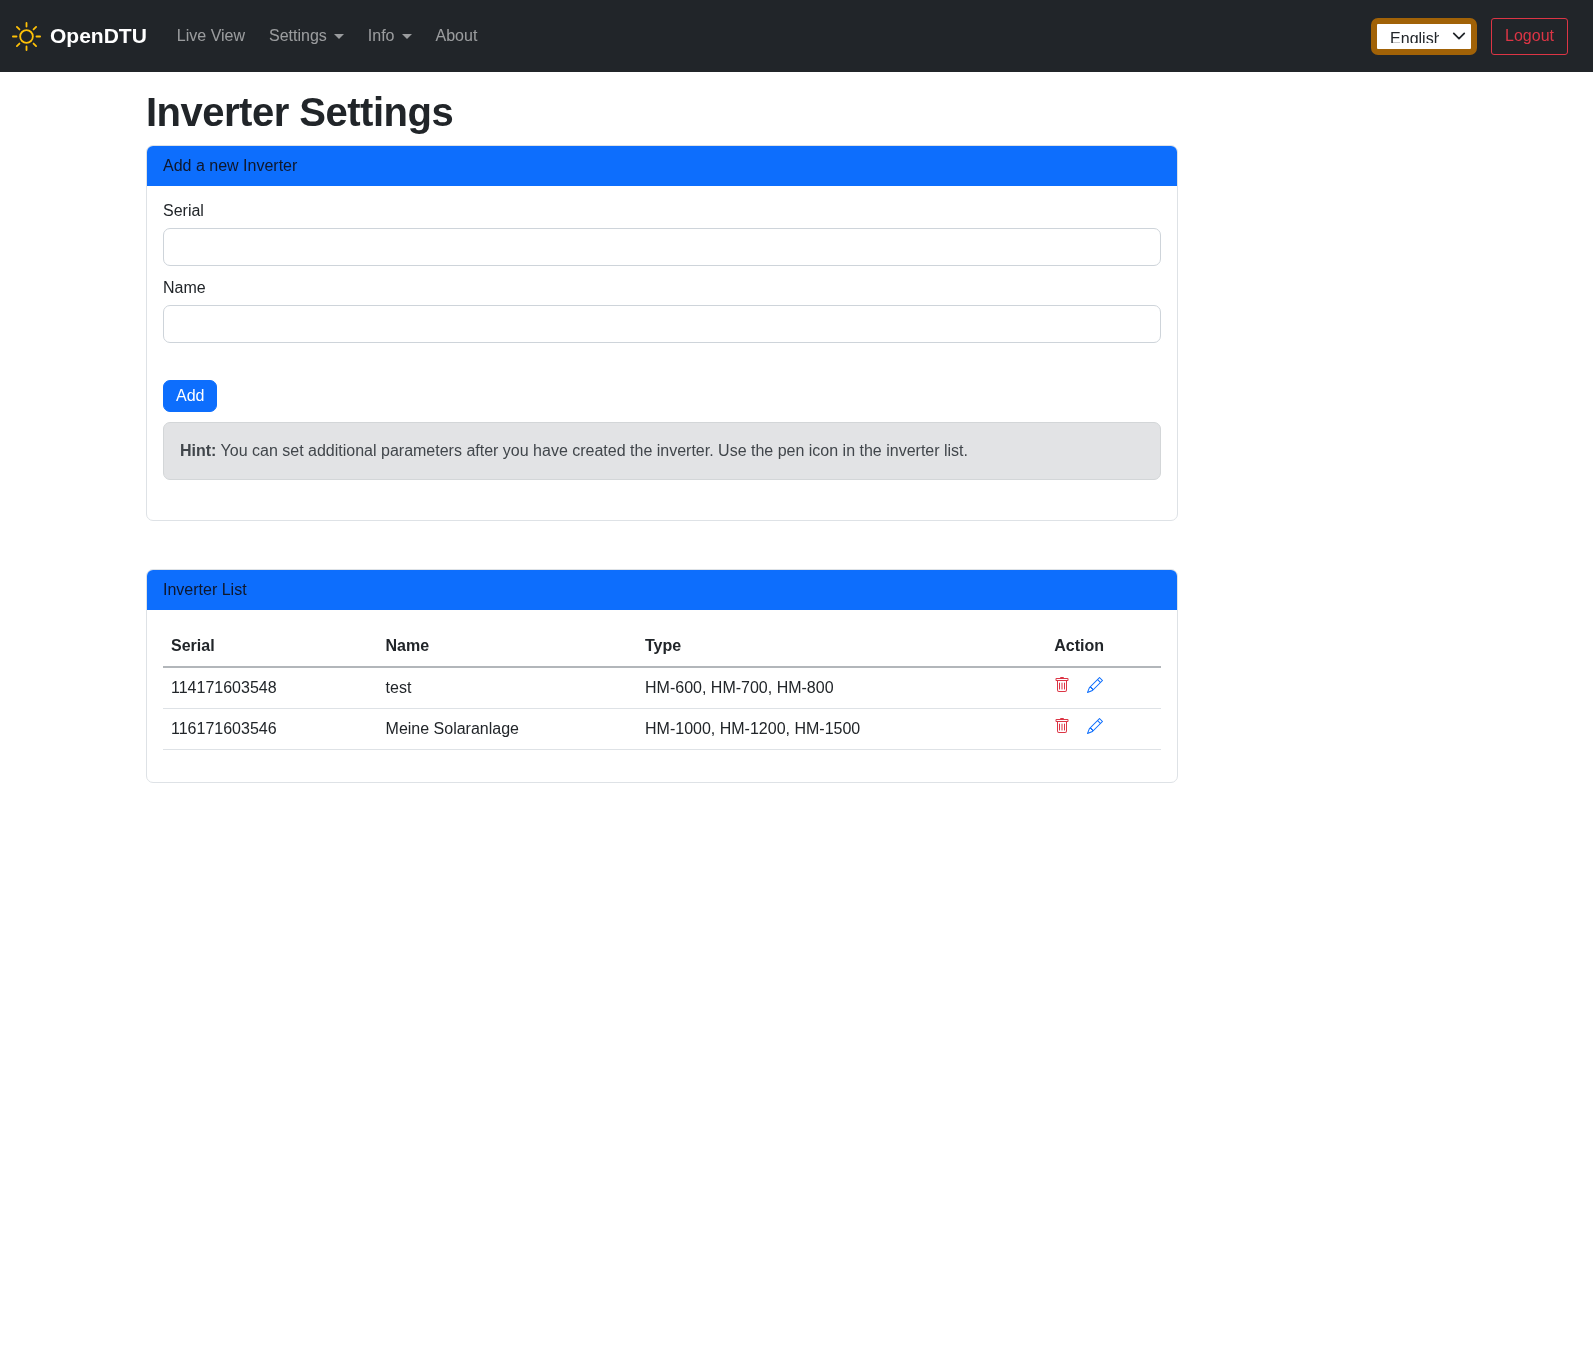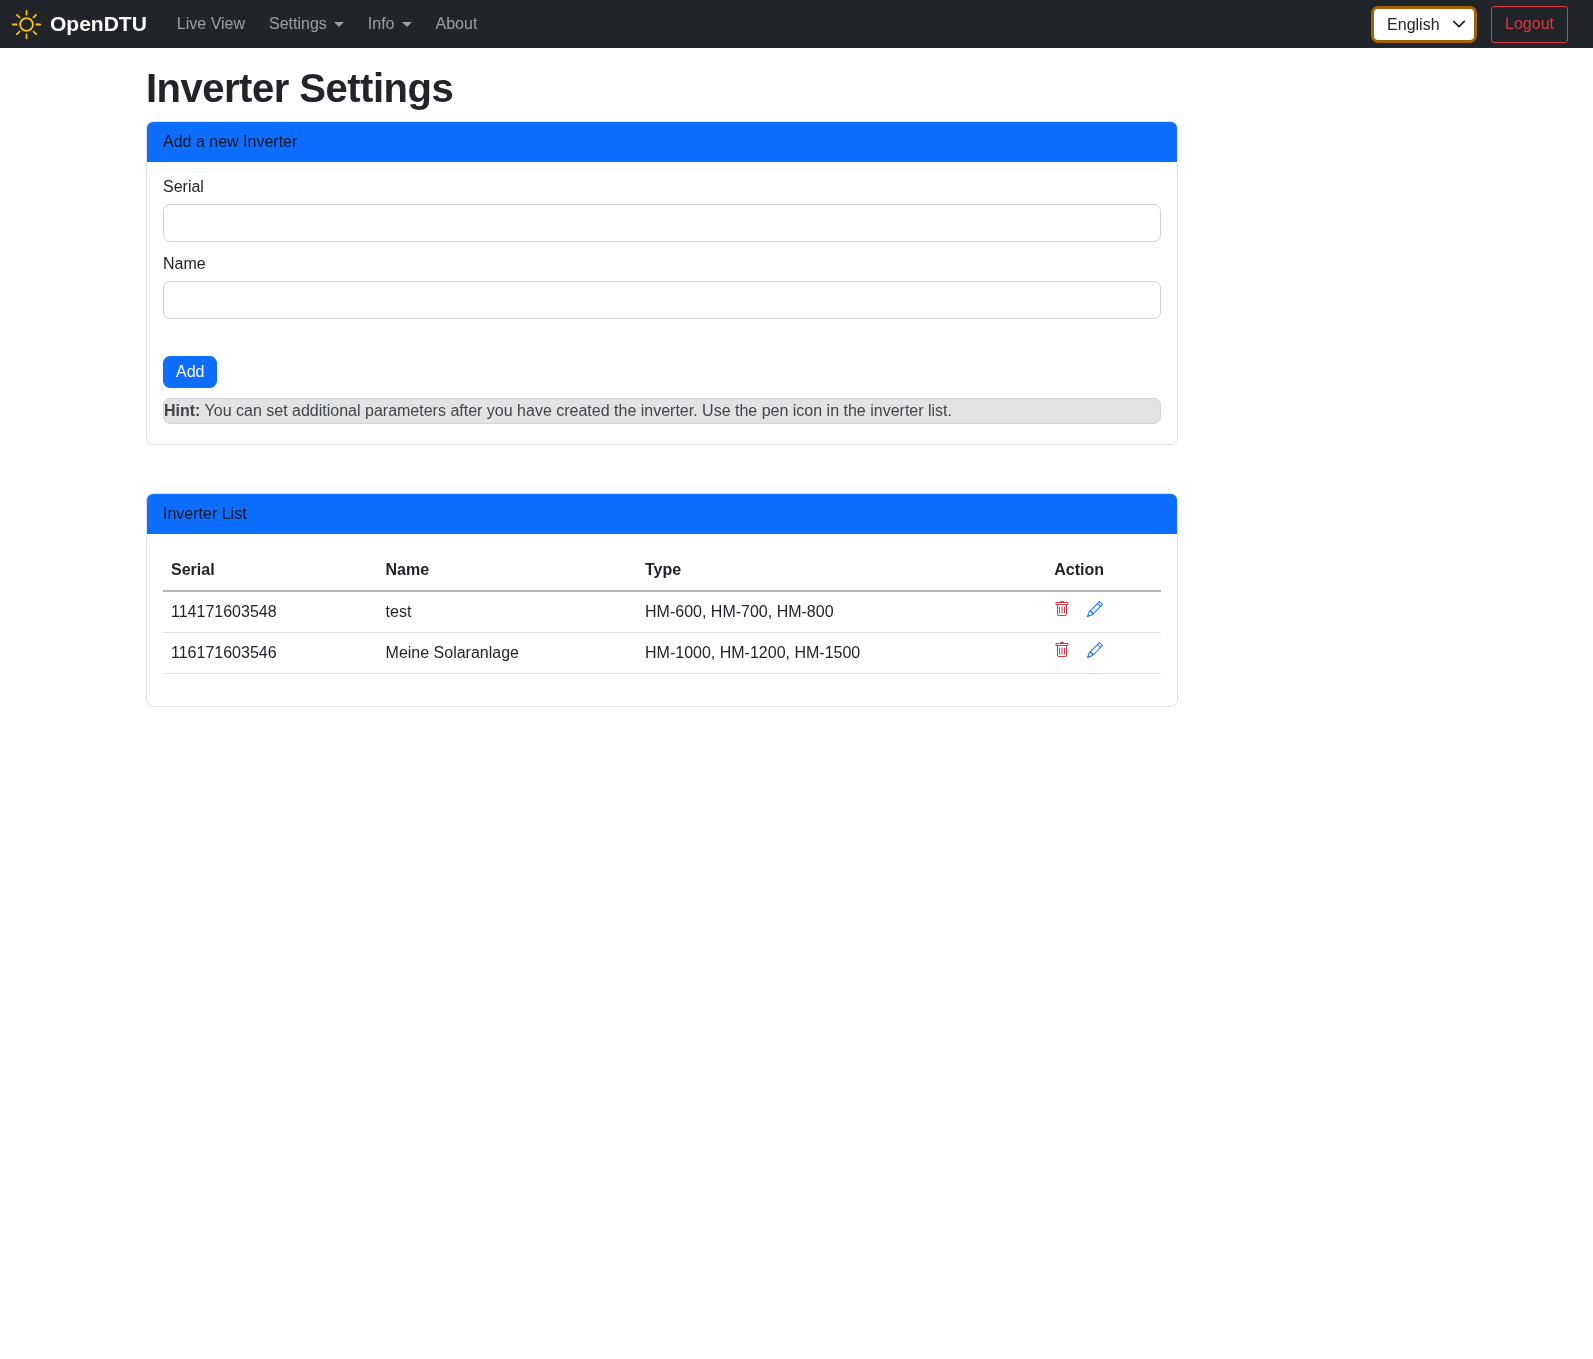--- a/index.html
+++ b/index.html
@@ -8,21 +8,21 @@
     background: #ffffff;
     font-family: "Liberation Sans", "DejaVu Sans", sans-serif;
     color: #212529;
     font-size: 16px;
   }
   body { min-height: 1359px; width: 1593px; }
 
   
   .navbar {
     background: #212529;
-    height: 48px;
+    height: 72px;
     display: flex;
     align-items: center;
     justify-content: space-between;
     padding: 0 25px 0 12px;
   }
   .nav-left { display: flex; align-items: center; }
   .brand {
     display: flex; align-items: center;
     color: #ffffff; font-size: 21px; font-weight: 600;
     text-decoration: none; margin-right: 18px; cursor: pointer;
@@ -46,21 +46,21 @@
     vertical-align: middle;
   }
   .nav-right { display: flex; align-items: center; gap: 14px; }
   .lang-wrap { position: relative; }
   .lang-select {
     appearance: none; -webkit-appearance: none;
     width: 106px; height: 37px;
     padding: 6px 32px 6px 13px;
     font-size: 16px; color: #212529;
     background: #ffffff;
-    border: 3px solid #a16207;
+    border: 6px solid #a16207;
     border-radius: 7px;
     cursor: pointer;
     font-family: inherit;
   }
   .lang-chevron {
     position: absolute; right: 11px; top: 11px;
     pointer-events: none; color: #212529;
   }
   .logout-btn {
     background: transparent;
@@ -121,25 +121,26 @@
     border: 1px solid #0d6efd;
     border-radius: 7px;
     font-size: 16px;
     padding: 6px 12px;
     margin-top: 24px;
     cursor: pointer;
     font-family: inherit;
   }
   .alert-secondary {
     margin-top: 10px;
-    margin-bottom: 4px;
+    margin-bottom: 24px;
     background: #e2e3e5;
     border: 1px solid #d3d6d8;
     color: #41464b;
     border-radius: 7px;
+    padding: 16px;
     font-size: 16px;
     line-height: 24px;
   }
   .alert-secondary .hint-bold { font-weight: 700; color: #41464b; }
 
   
   table.inverter-table {
     width: 100%;
     border-collapse: collapse;
     margin-bottom: 16px;

